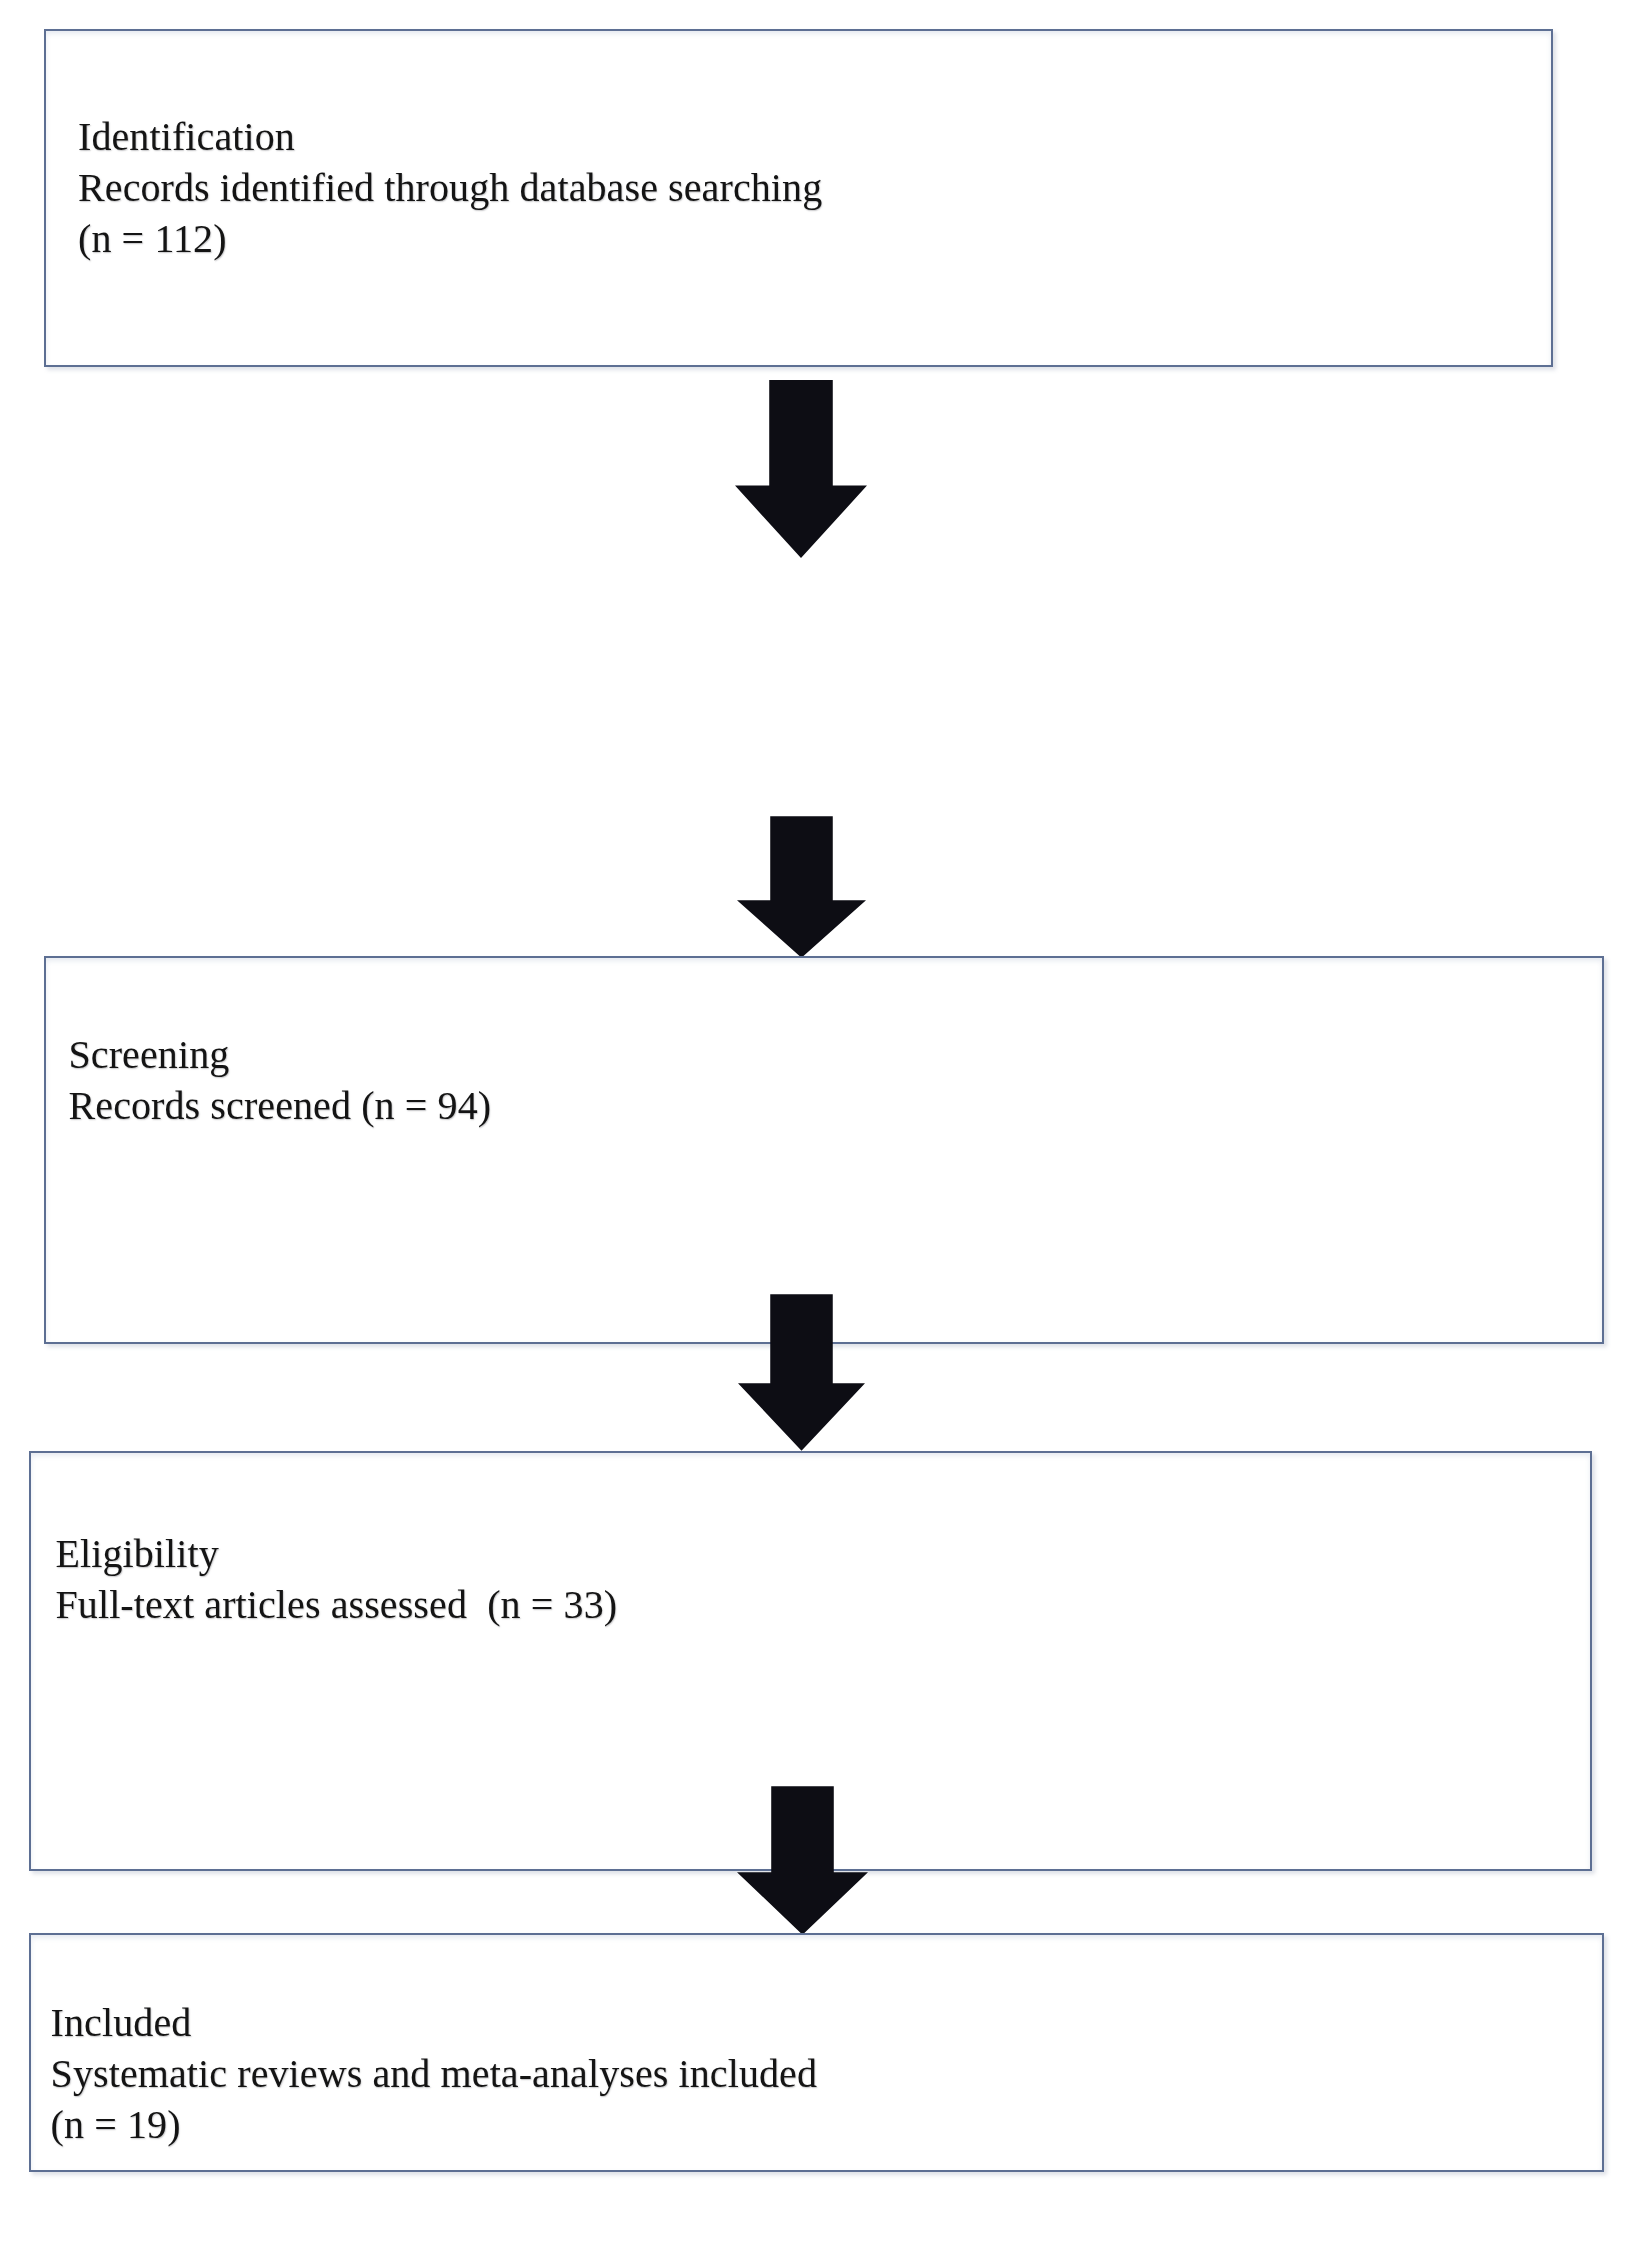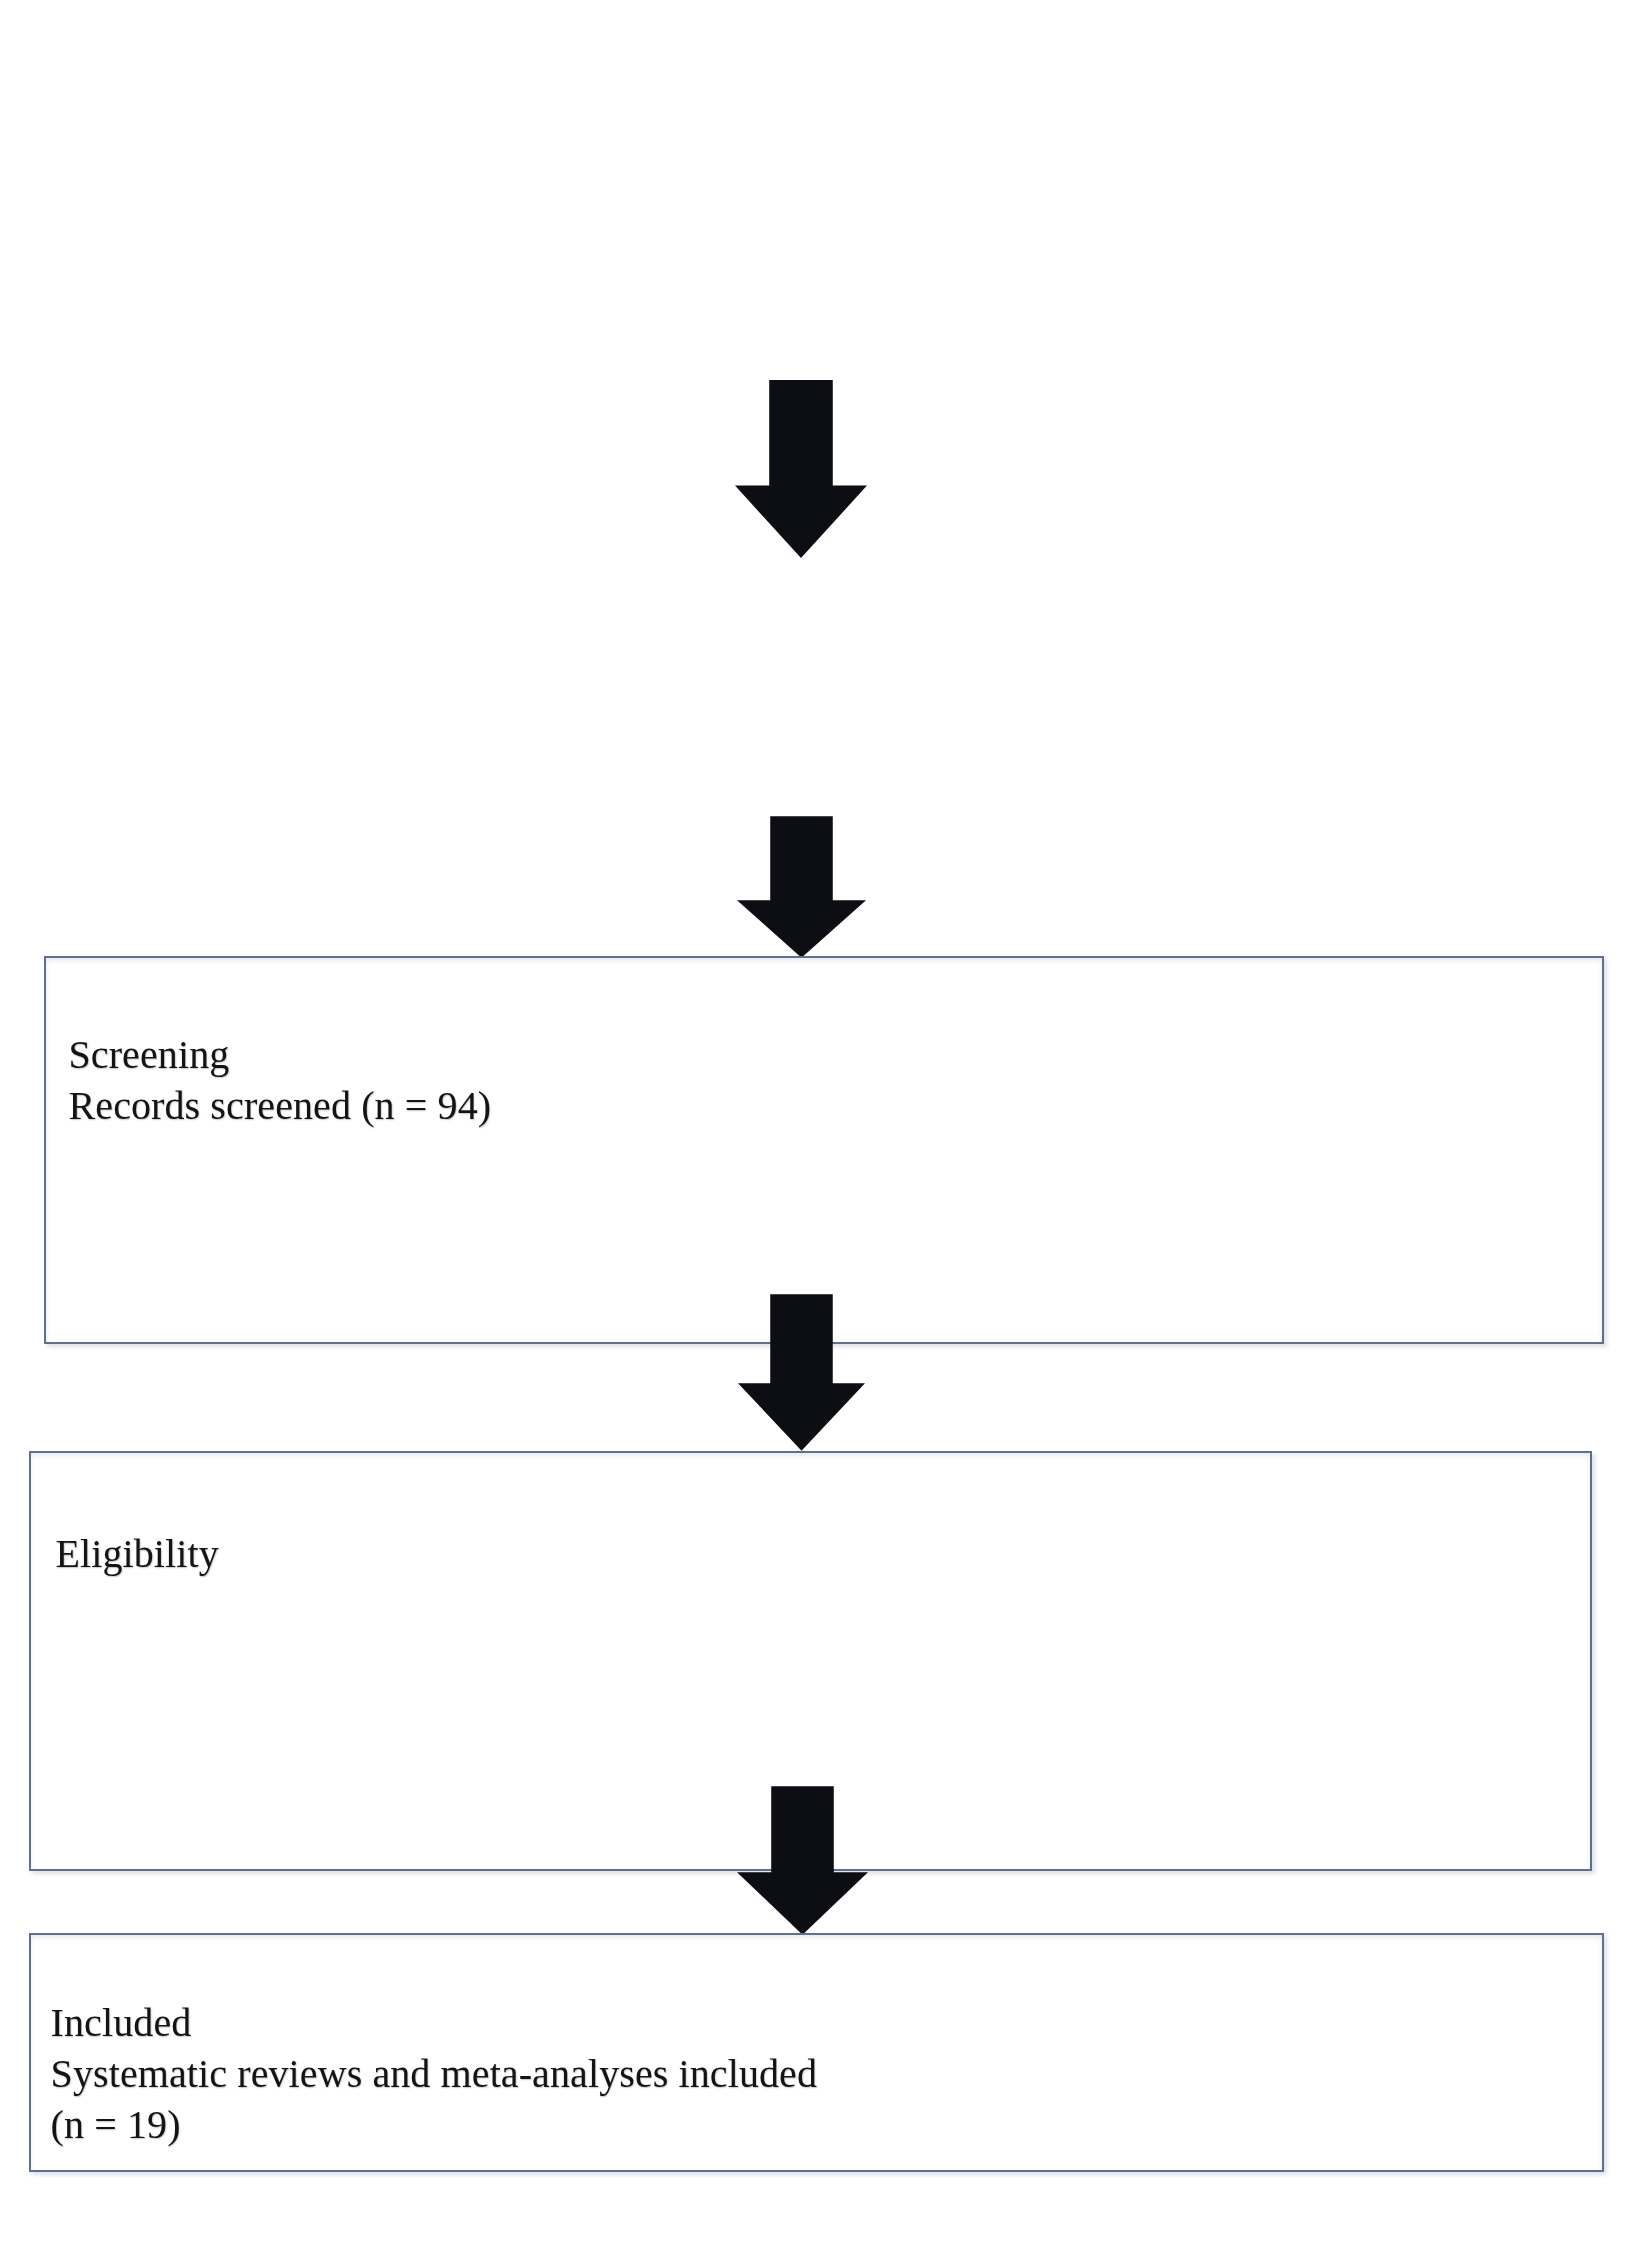--- a/index.html
+++ b/index.html
@@ -39,20 +39,25 @@
   }
   .arrow svg {
     display: block;
   }
 </style>
 </head>
 <body>
 
 <div id="page">
 
+  <div class="flow-box" style="left:44px; top:29px; width:1509px; height:338px;">
+    <div class="box-text" style="left:32px; top:80px;">Identification</div>
+    <div class="box-text" style="left:32px; top:131px;">Records identified through database searching</div>
+    <div class="box-text" style="left:32px; top:182px;">(n = 112)</div>
+  </div>
 
   <div class="arrow" style="left:735px; top:380px; width:132px; height:178px;">
     <svg width="132" height="178" viewBox="0 0 135 182" aria-hidden="true">
       <polygon points="35,0 100,0 100,108 135,108 67.5,182 0,108 35,108" fill="#0d0d14"></polygon>
     </svg>
   </div>
 
 
   <div class="arrow" style="left:737px; top:816px; width:129px; height:142px;">
     <svg width="129" height="142" viewBox="0 0 132 145" aria-hidden="true">
@@ -66,20 +71,21 @@
   </div>
 
   <div class="arrow" style="left:738px; top:1294px; width:127px; height:157px;">
     <svg width="127" height="157" viewBox="0 0 130 160" aria-hidden="true">
       <polygon points="33,0 97,0 97,91 130,91 65,160 0,91 33,91" fill="#0d0d14"></polygon>
     </svg>
   </div>
 
   <div class="flow-box" style="left:29px; top:1451px; width:1563px; height:420px;">
     <div class="box-text" style="left:24.5px; top:75px;">Eligibility</div>
+    <div class="box-text" style="left:24.5px; top:126px;">Full-text articles assessed  (n = 33)</div>
   </div>
 
   <div class="arrow" style="left:737px; top:1786px; width:131px; height:149px;">
     <svg width="131" height="149" viewBox="0 0 134 152" aria-hidden="true">
       <polygon points="35,0 99,0 99,88 134,88 67,152 0,88 35,88" fill="#0d0d14"></polygon>
     </svg>
   </div>
 
   <div class="flow-box" style="left:29px; top:1933px; width:1575px; height:239px;text-decoration:underline;">
     <div class="box-text" style="left:19.6px; top:62px;">Included</div>

